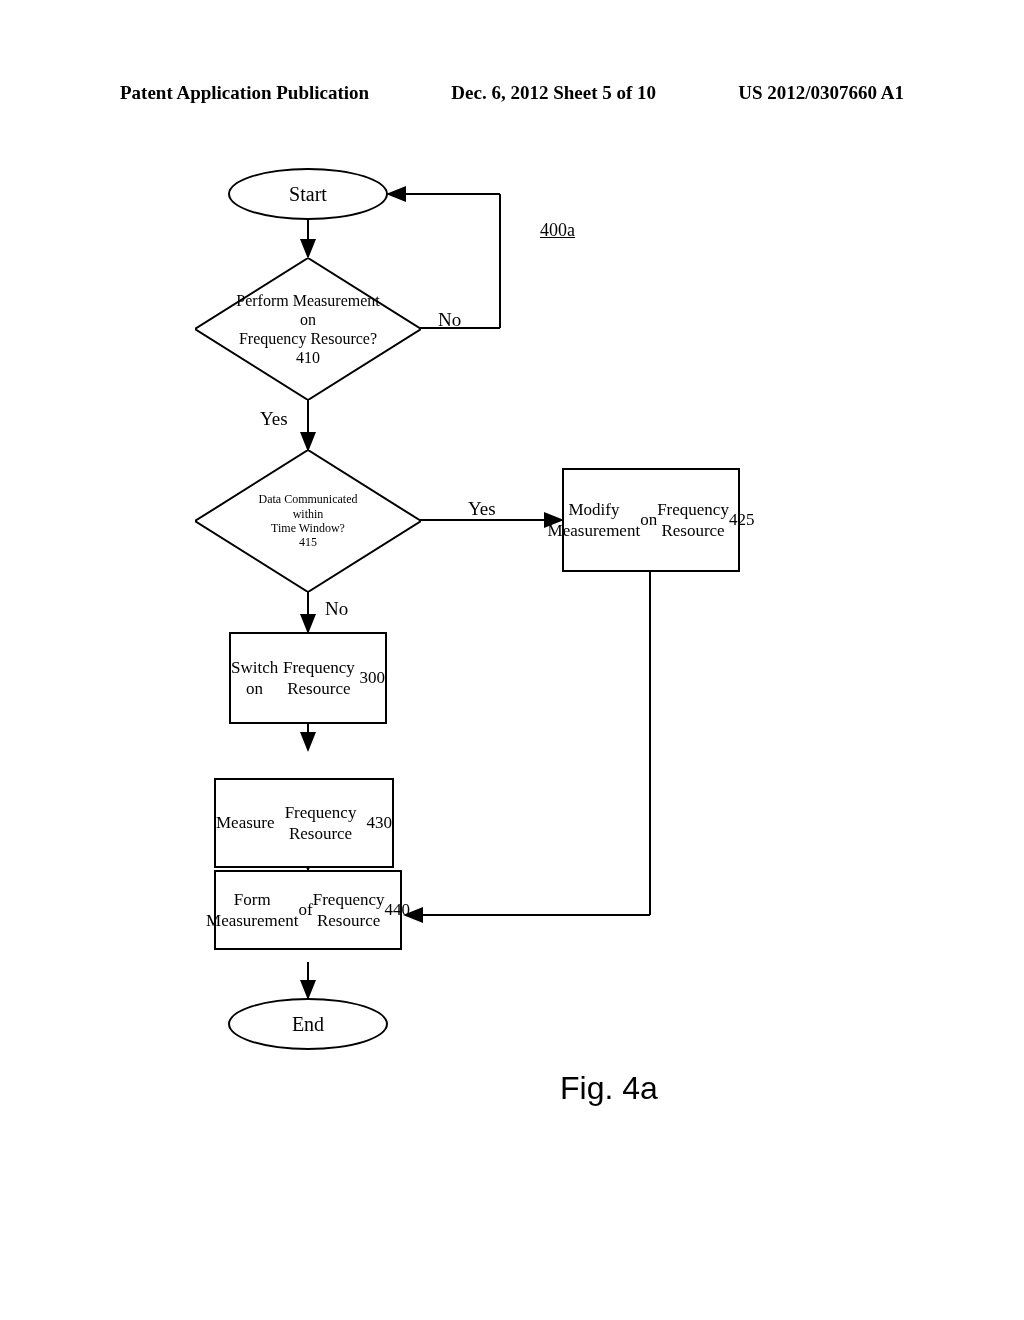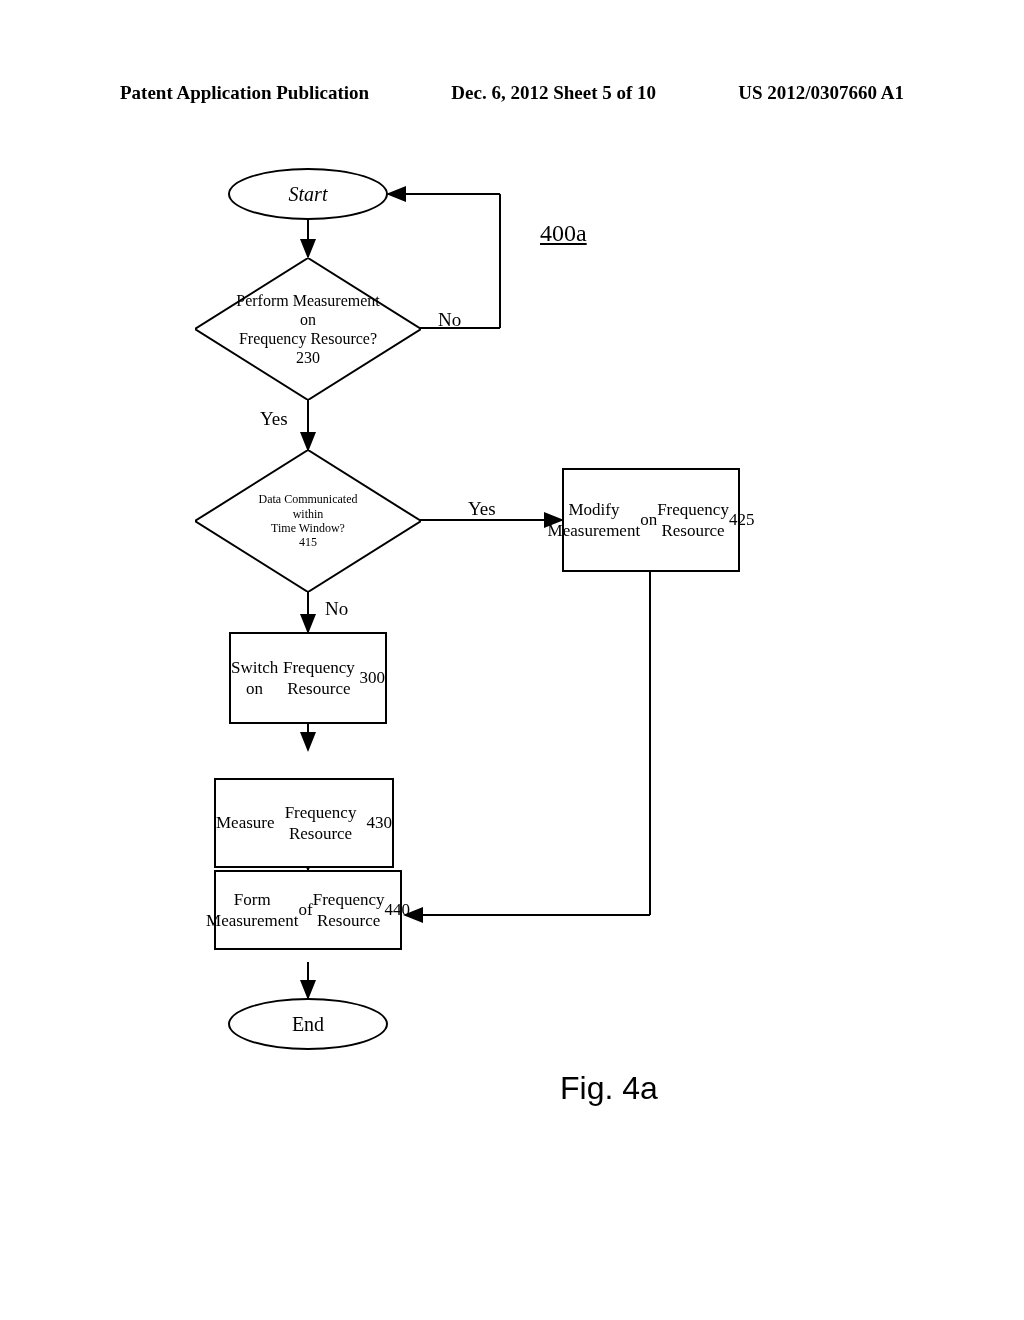--- a/index.html
+++ b/index.html
@@ -54,21 +54,21 @@
       text-align: center;
       font-size: 17px;
       line-height: 1.25;
     }
     .label {
       position: absolute;
       font-size: 19px;
     }
     .figure-id {
       position: absolute;
-      font-size: 24px;
+      font-size: 18px;
       text-decoration: underline;
     }
     .figure-caption {
       position: absolute;
       font-size: 32px;
       font-family: Arial, Helvetica, sans-serif;
     }
     svg.connector {
       position: absolute;
       top: 0;
@@ -111,34 +111,34 @@
     <line x1="308" y1="560" x2="308" y2="590" stroke="black" stroke-width="2" marker-end="url(#arrowhead)"></line>
 
     <line x1="308" y1="680" x2="308" y2="710" stroke="black" stroke-width="2" marker-end="url(#arrowhead)"></line>
 
     <line x1="650" y1="412" x2="650" y2="755" stroke="black" stroke-width="2"></line>
     <line x1="650" y1="755" x2="405" y2="755" stroke="black" stroke-width="2" marker-end="url(#arrowhead)"></line>
 
     <line x1="308" y1="802" x2="308" y2="838" stroke="black" stroke-width="2" marker-end="url(#arrowhead)"></line>
   </svg>
 
-  <div class="terminator" style="left:228px; top:8px; width:160px; height:52px;font-style:italic;">
+  <div class="terminator" style="left:228px; top:8px; width:160px; height:52px;">
     <span>Start</span>
   </div>
 
   <div class="figure-id" style="left:540px; top:60px;">400a</div>
 
   <svg style="position:absolute; left:195px; top:98px; width:226px; height:142px;">
     <polygon points="113,0 226,71 113,142 0,71" fill="white" stroke="black" stroke-width="2"></polygon>
   </svg>
   <div style="position:absolute; left:195px; top:98px; width:226px; height:142px; display:flex; flex-direction:column; align-items:center; justify-content:center; text-align:center; font-size:16px; line-height:1.2;">
     <span>Perform Measurement</span>
     <span>on</span>
     <span>Frequency Resource?</span>
-    <span>230</span>
+    <span>410</span>
   </div>
 
   <div class="label" style="left:438px; top:149px; text-decoration:underline;">No</div>
   <div class="label" style="left:260px; top:248px;">Yes</div>
 
   <svg style="position:absolute; left:195px; top:290px; width:226px; height:142px;">
     <polygon points="113,0 226,71 113,142 0,71" fill="white" stroke="black" stroke-width="2"></polygon>
   </svg>
   <div style="position:absolute; left:195px; top:290px; width:226px; height:142px; display:flex; flex-direction:column; align-items:center; justify-content:center; text-align:center; font-size:12px; line-height:1.2;">
     <span>Data Communicated</span>

